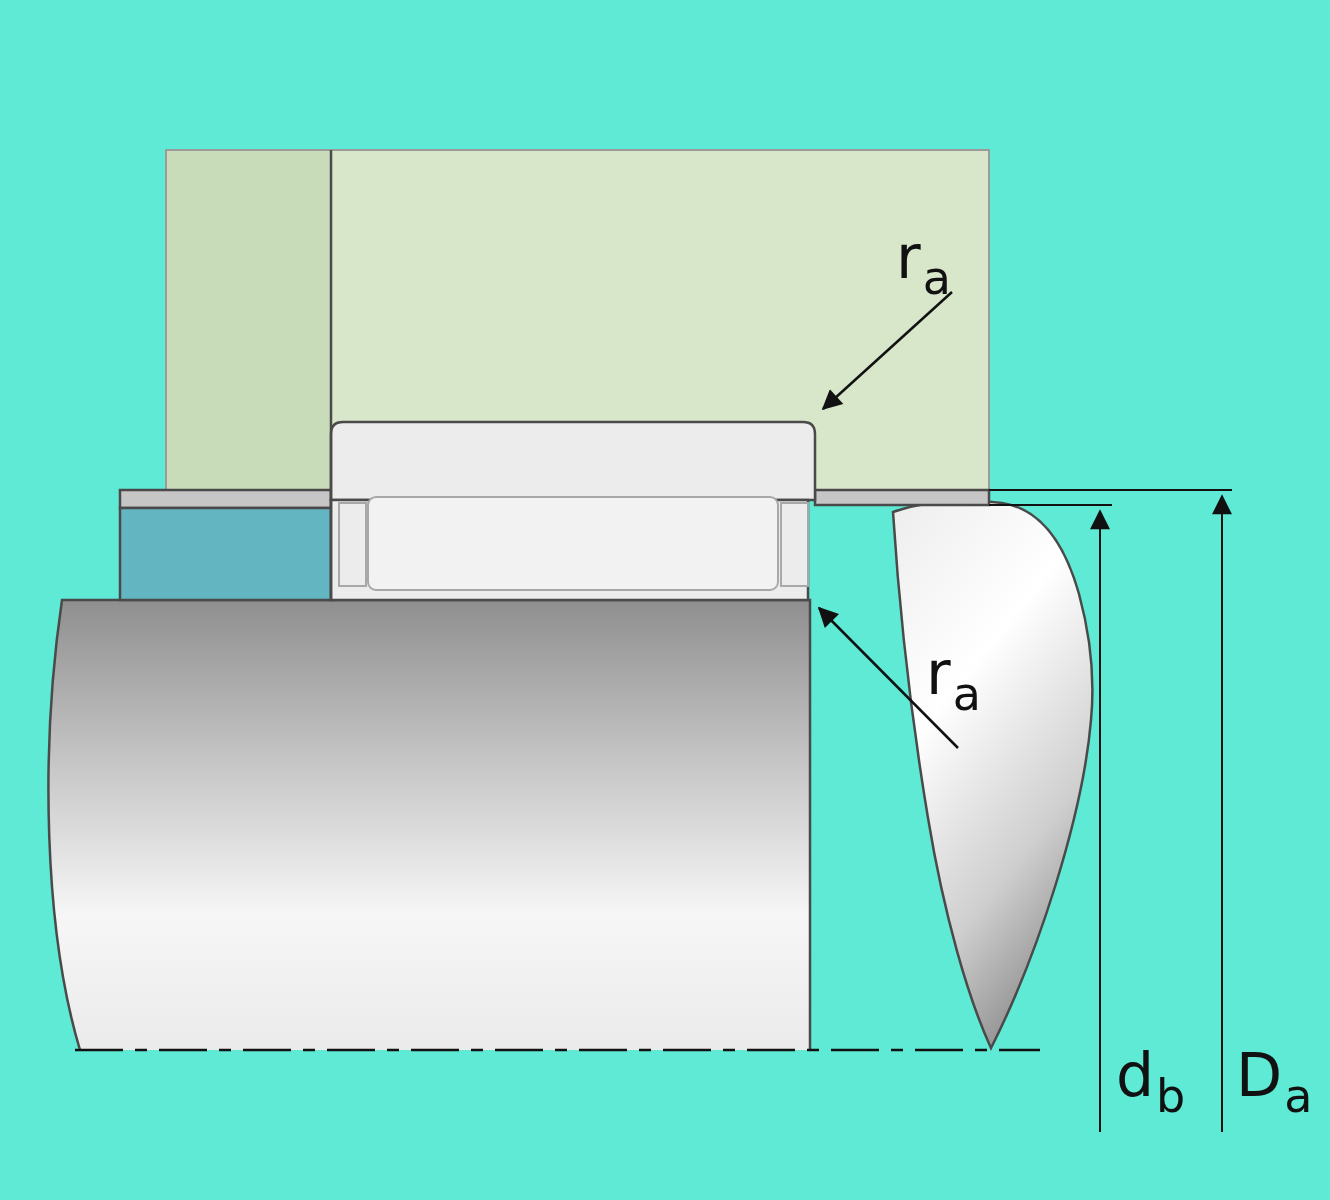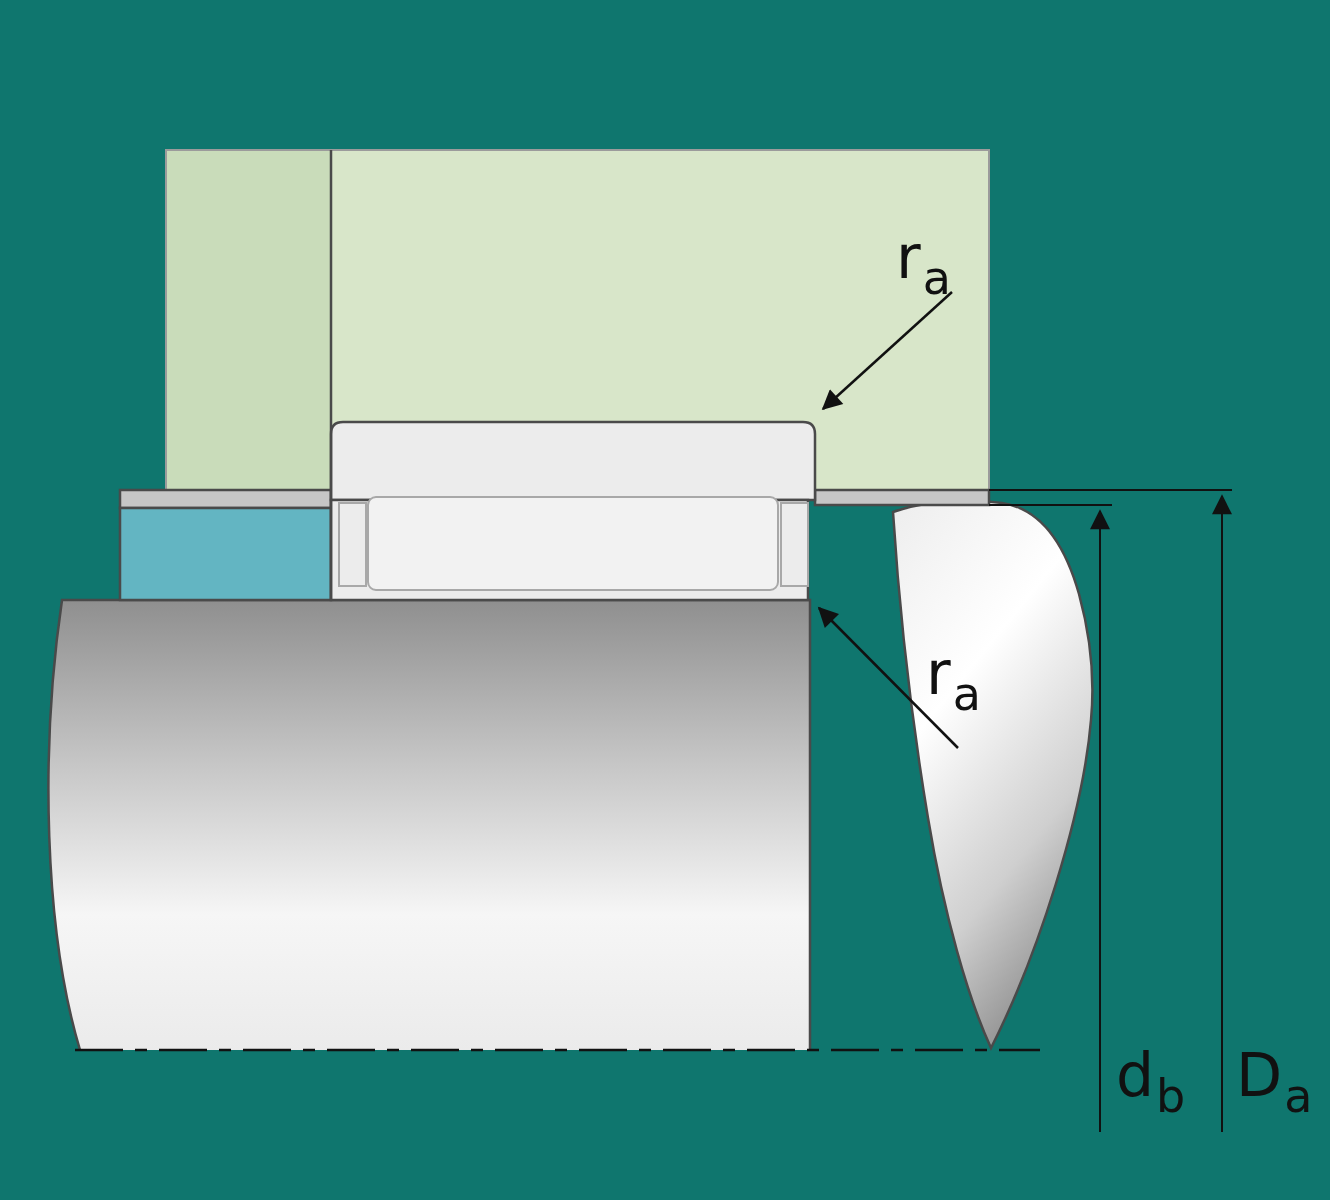--- a/index.html
+++ b/index.html
@@ -8,21 +8,21 @@
     background: #ffffff;
     width: 1330px;
     height: 1200px;
     overflow: hidden;
     font-family: "DejaVu Sans", "Liberation Sans", sans-serif;
   }
   #stage {
     position: relative;
     width: 1330px;
     height: 1200px;
-    background: #0f766e;
+    background: #5eead4;
   }
   svg { display: block; }
 
   .outline       { stroke: #4a4a4a; stroke-width: 2.5; }
   .outline-thin  { stroke: #9b9b9b; stroke-width: 2;   }
   .inner-line    { stroke: #a8a8a8; stroke-width: 2;   }
   .dim-line      { stroke: #111111; stroke-width: 2;   fill: none; }
   .leader-line   { stroke: #111111; stroke-width: 2.5; fill: none; }
   .center-line   { stroke: #111111; stroke-width: 2.5; fill: none;
                    stroke-dasharray: 48 12 12 12; }

